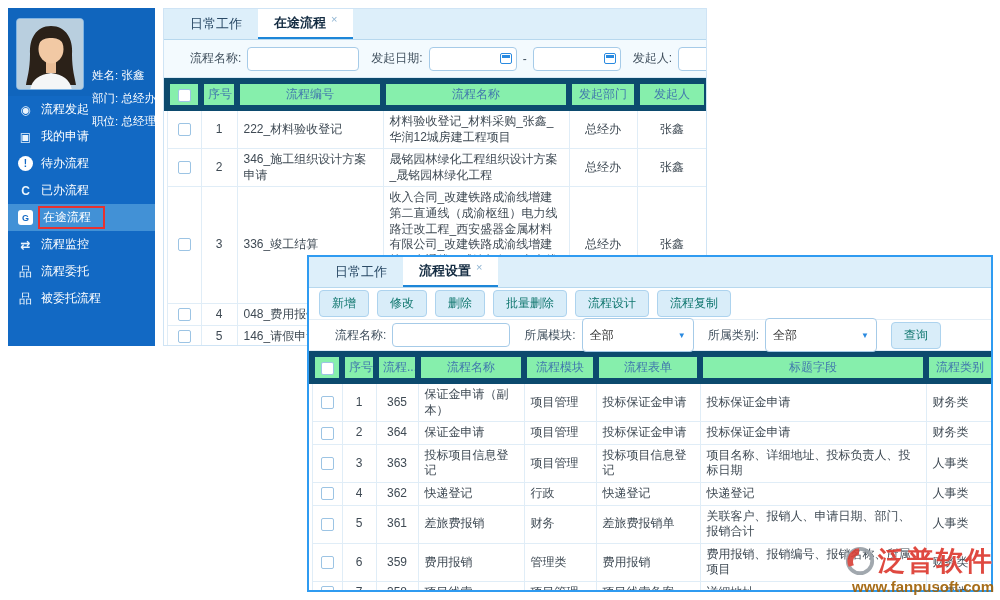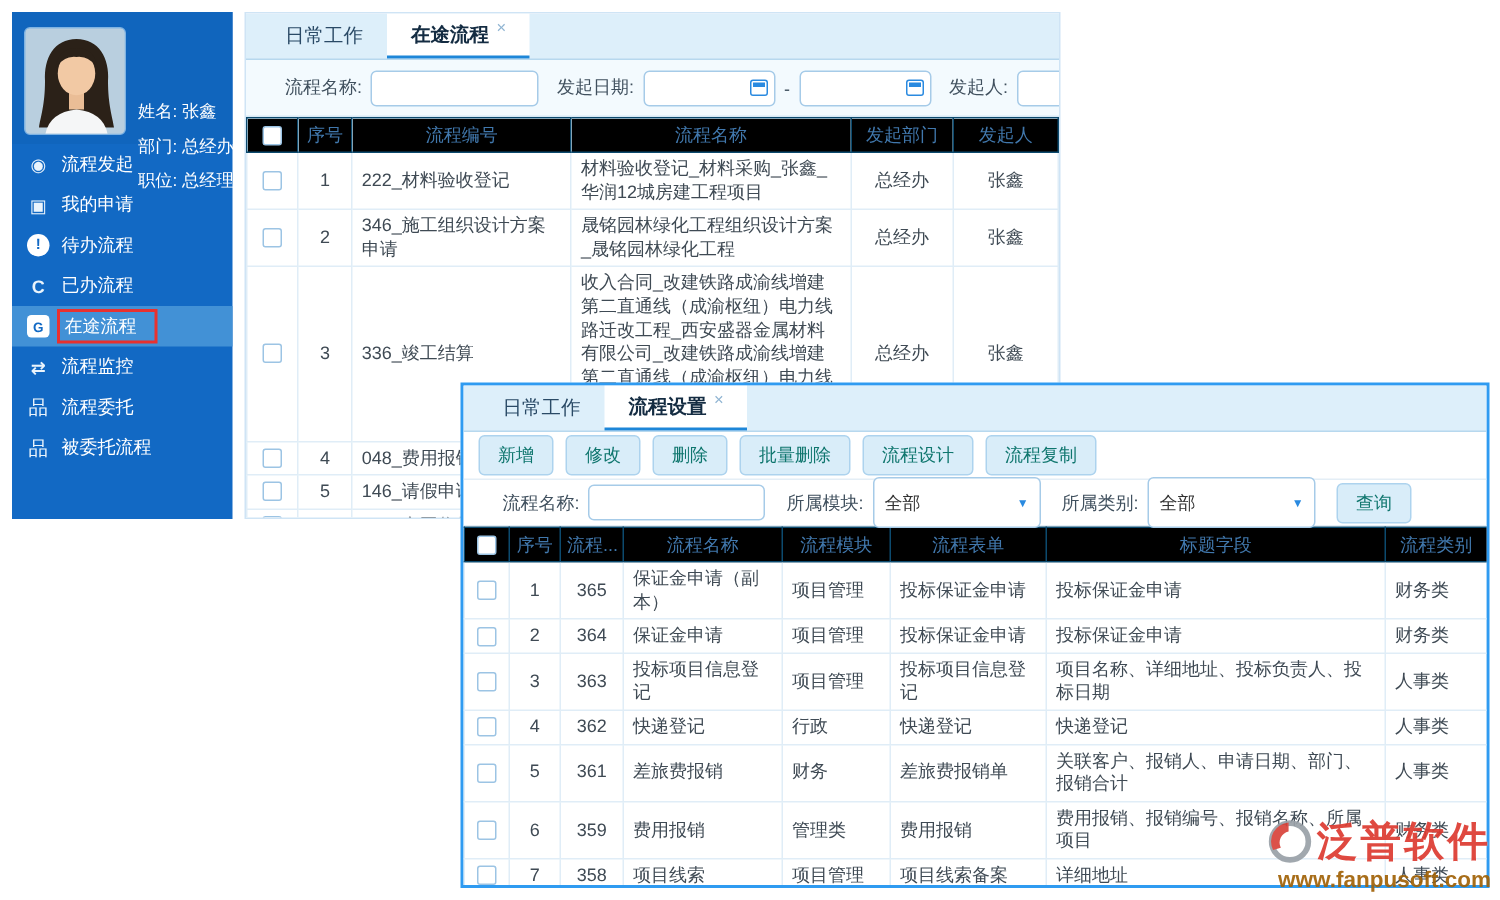--- a/index.html
+++ b/index.html
@@ -66,22 +66,22 @@
     border-radius:4px; padding:4px 12px; margin-right:8px; cursor:pointer;
     font-family:inherit; white-space:nowrap; }
   .select { width:112px; height:24px; border:1px solid #a6cbe8; border-radius:4px;
     display:inline-flex; align-items:center; justify-content:space-between; padding:16px 7px;
     font-size:12px; color:#333; background:#fff; cursor:pointer; }
   .caret { color:#2a8ae0; font-size:8px; }
 
   
   table { border-collapse:collapse; table-layout:fixed; width:100%;
     font-size:12px; color:#3f4a54; }
-  th { background:#000000; color:#4178ad; font-weight:normal; height:23px;
-    border:1px solid #0c4a6e; padding:2px 4px; overflow:hidden; white-space:nowrap; }
+  th { background:#86efac; color:#4178ad; font-weight:normal; height:23px;
+    border:6px solid #0c4a6e; padding:2px 4px; overflow:hidden; white-space:nowrap; }
   td { border:1px solid #e0edf7; padding:3px 6px; line-height:1.3; overflow:hidden;
     word-break:break-all; }
   #window2 td { white-space:normal; }
   .al-c { text-align:center; } .al-l { text-align:left; }
   input[type=checkbox] { appearance:none; -webkit-appearance:none; width:13px; height:13px;
     border:1px solid #9cc4e4; border-radius:2px; background:#fff; cursor:pointer;
     vertical-align:middle; }
 
   
   .watermark { position:absolute; right:6px; bottom:5px; z-index:10; opacity:.92;

